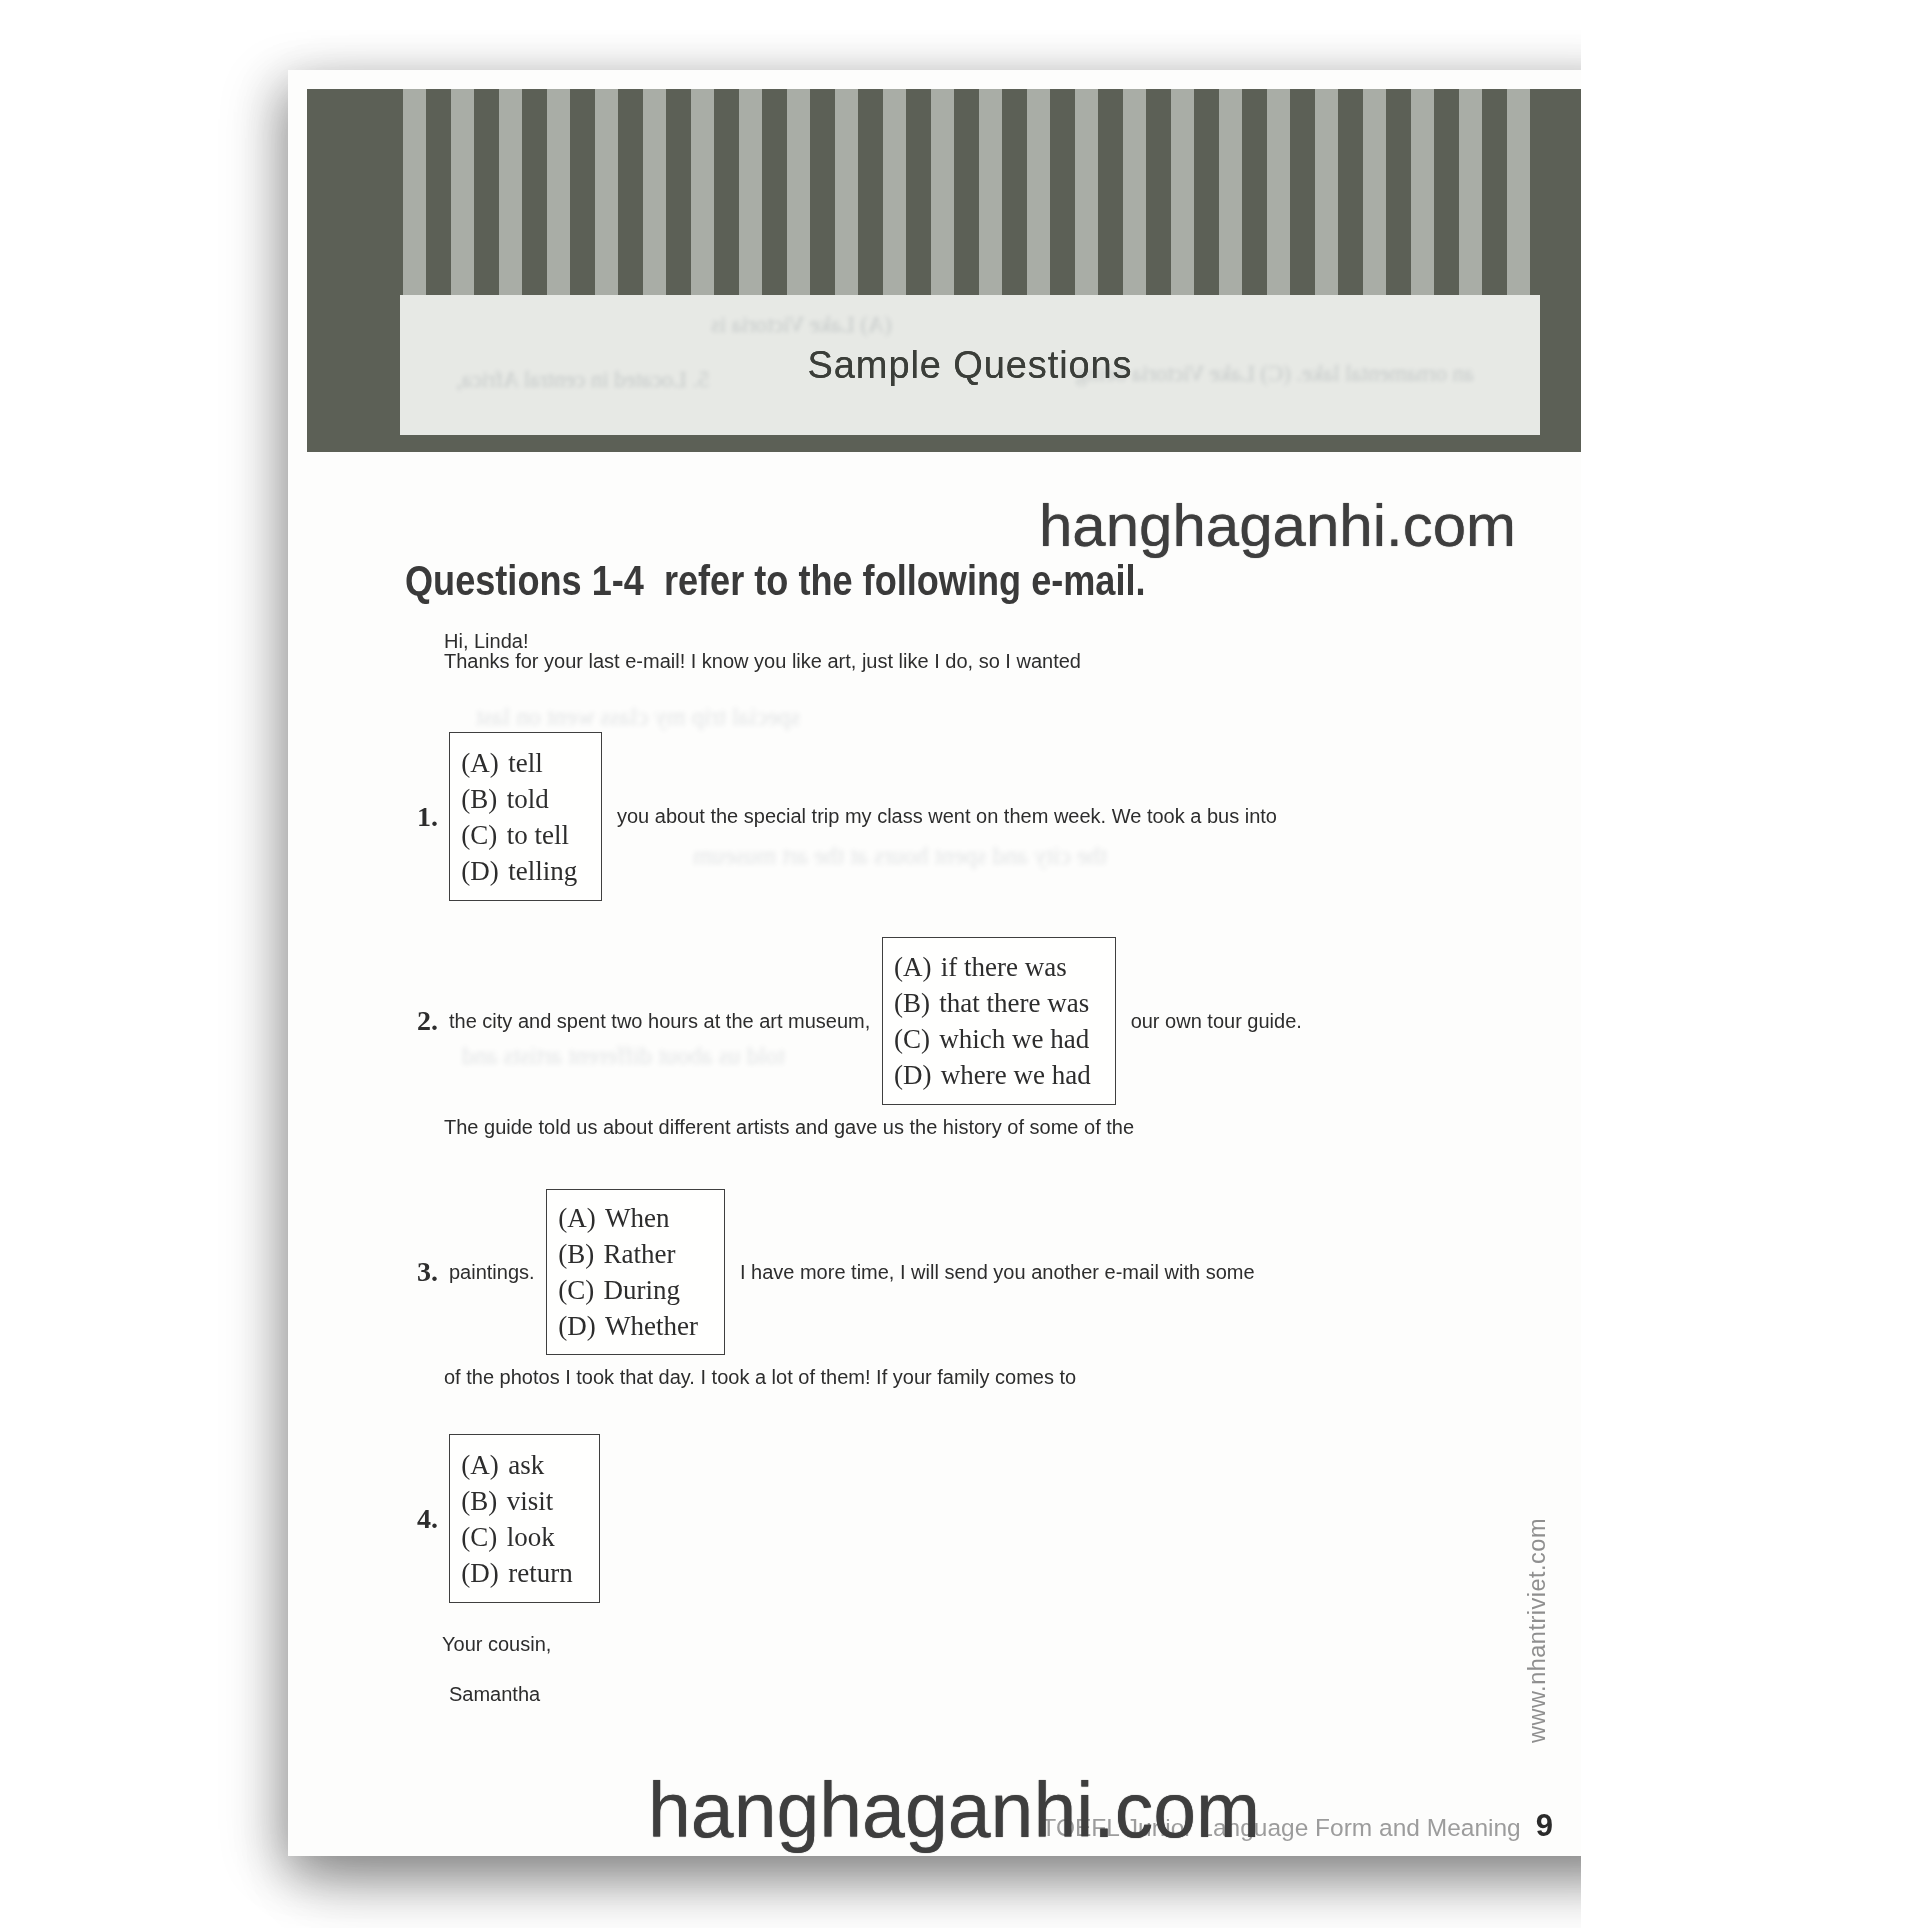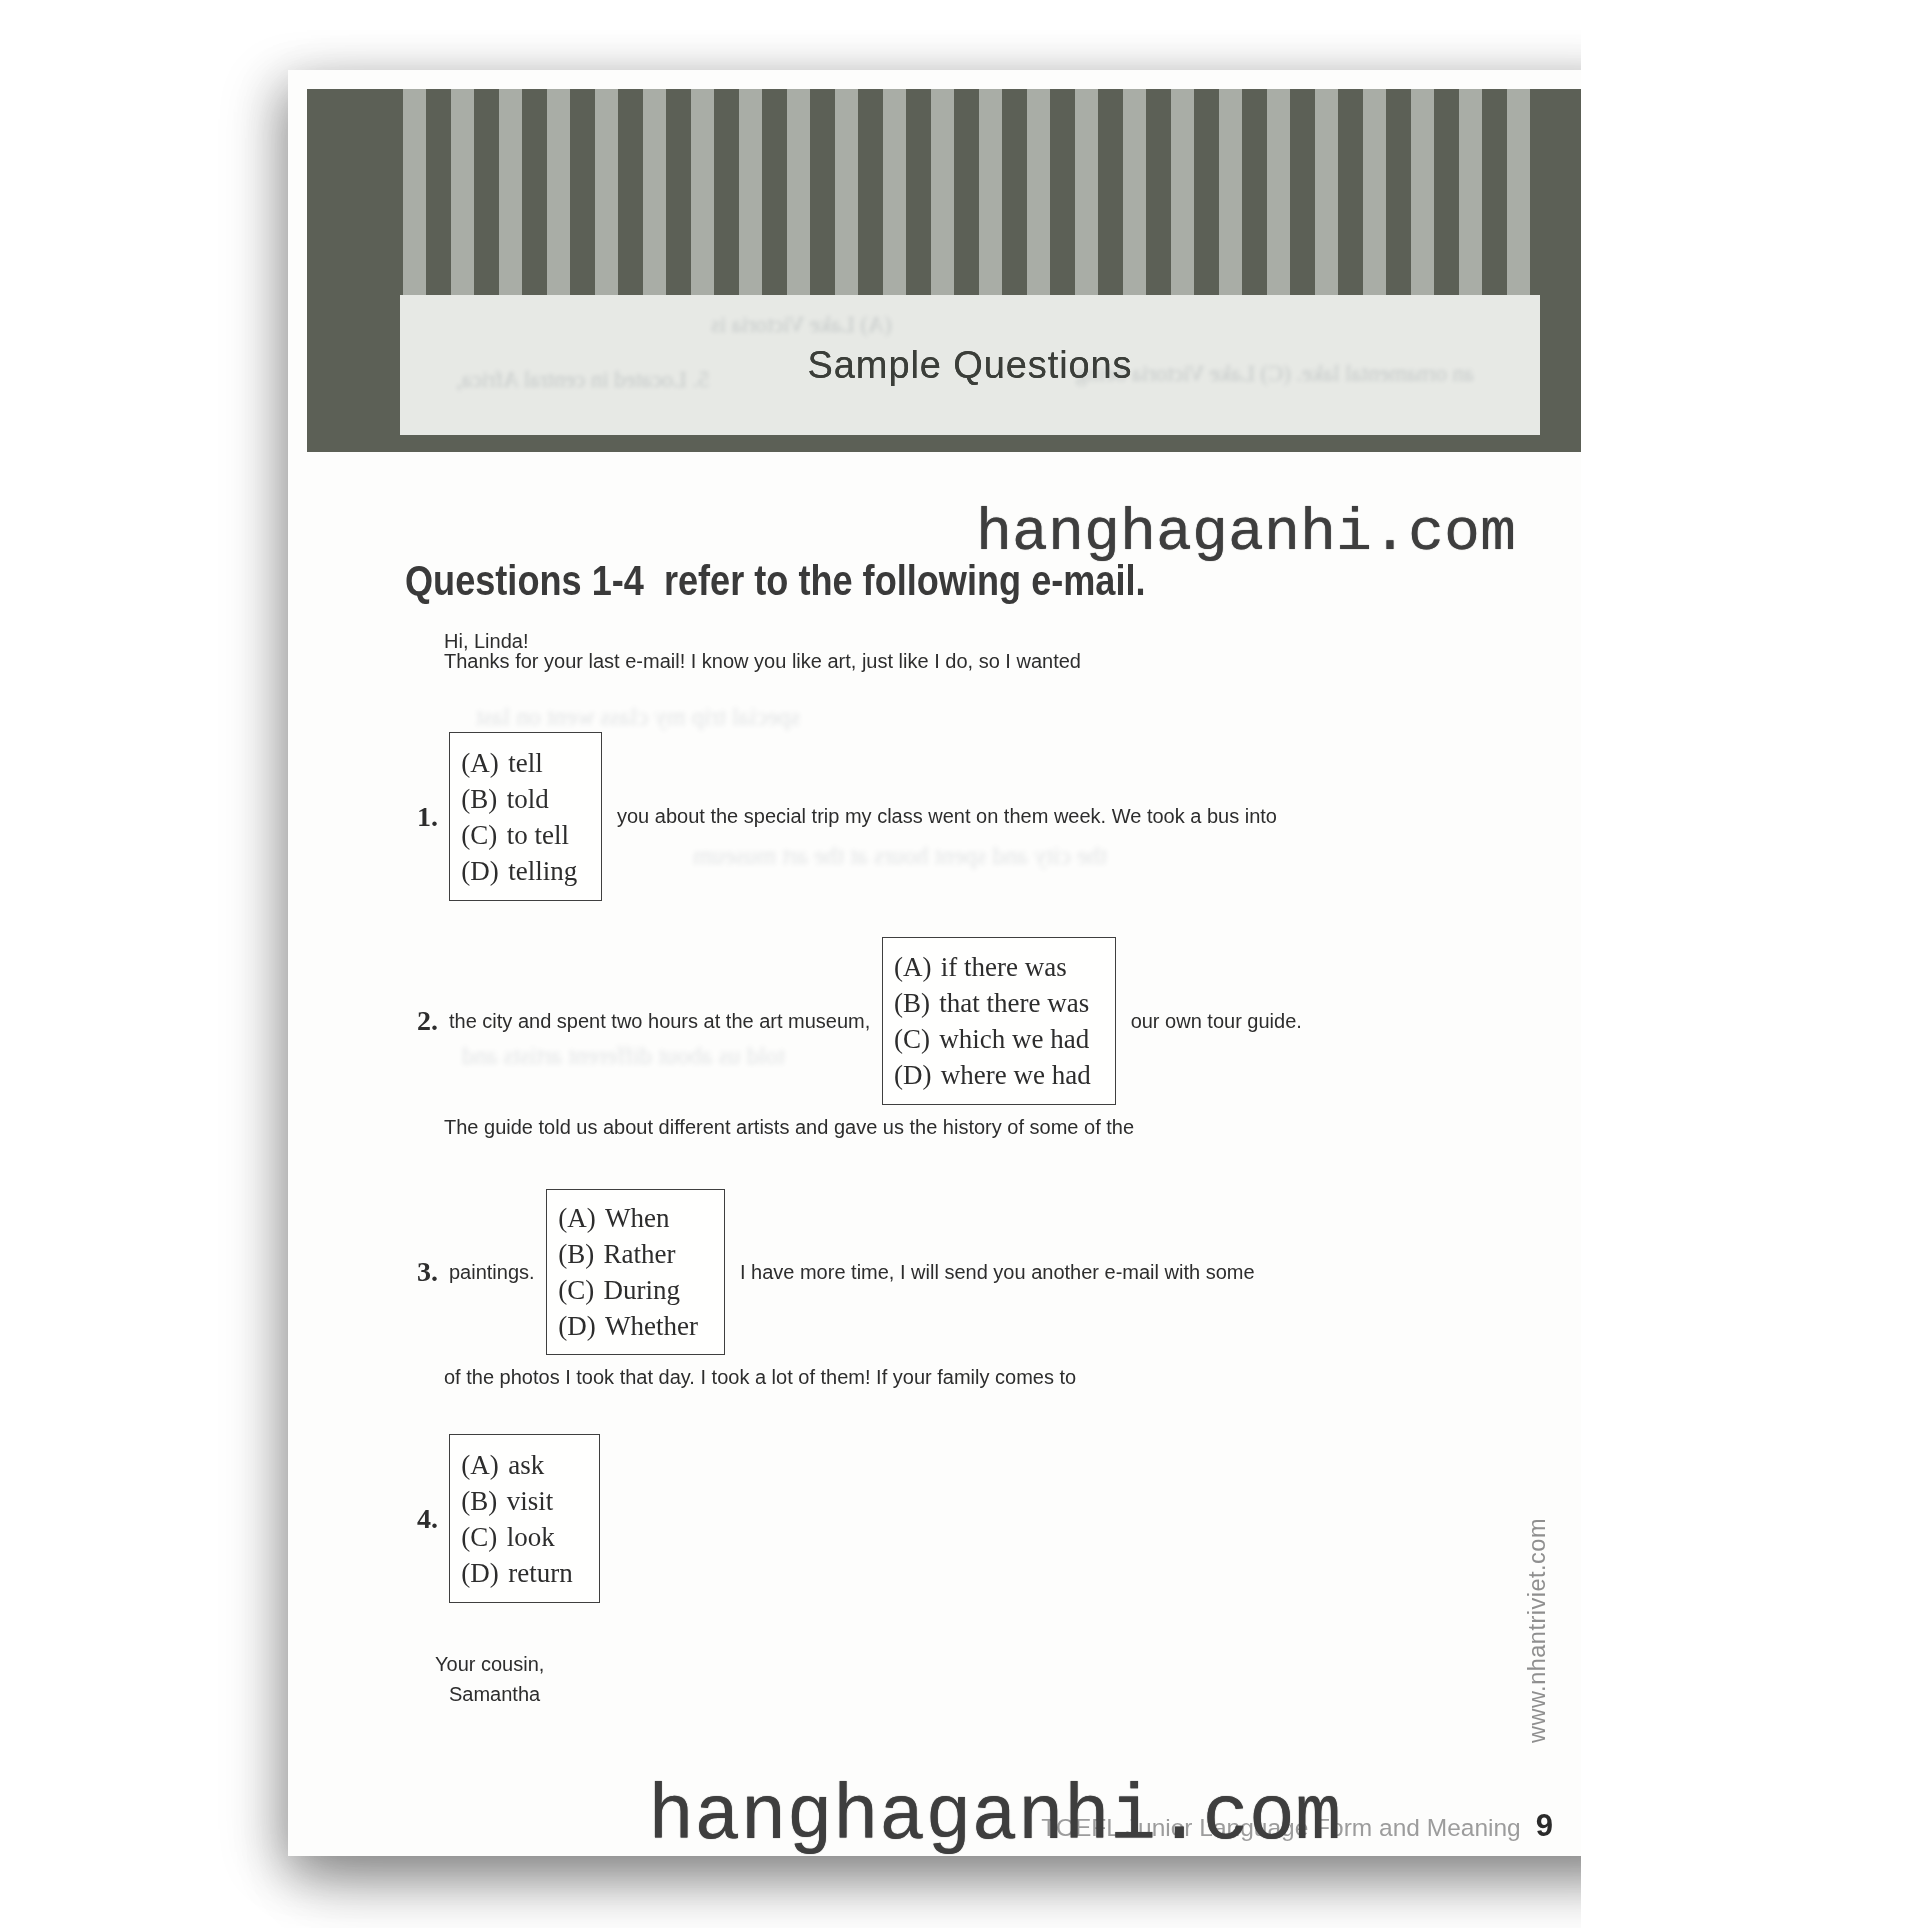--- a/index.html
+++ b/index.html
@@ -13,22 +13,22 @@
   .stripes{position:absolute;left:96px;top:0;width:1141px;height:207px;
            background:repeating-linear-gradient(90deg,var(--banner_stripe_light) 0 22.6px,var(--banner_dark) 22.6px 48px);}
   .title-box{position:absolute;left:93px;top:206px;width:1140px;height:140px;background:var(--banner_panel);
              display:flex;align-items:center;justify-content:center;overflow:hidden;}
   .banner-title{font-size:38px;color:#3b3e39;letter-spacing:0.9px;text-shadow:0 0 0.6px #3b3e39;}
   
   .ghost{position:absolute;transform:scaleX(-1);filter:blur(2.8px);opacity:.15;color:#465360;
          font-family:"Liberation Serif",serif;font-size:24.5px;white-space:nowrap;pointer-events:none;}
   .ghost-banner{filter:blur(2.3px);opacity:.20;font-size:22.6px;color:#3d4b58;}
   
-  .wm{position:absolute;font-family:Liberation Mono, monospace;color:var(--watermark);
-      text-shadow:0 0 0.9px var(--watermark);white-space:nowrap;line-height:1;z-index:5;margin-top:7px;}
+  .wm{position:absolute;font-family:Liberation Sans, sans-serif;color:var(--watermark);
+      text-shadow:0 0 0.9px var(--watermark);white-space:nowrap;line-height:1;z-index:5;}
   .wm-top{top:426px;right:125px;font-size:60px;}
   .wm-bottom{top:1702px;left:360px;font-size:77px;}
   
   .heading{position:absolute;left:117px;top:486px;font-size:43px;font-weight:700;color:#3a3a3a;
            white-space:pre-wrap;transform:scaleX(.84);transform-origin:left top;}
   .serif{font-family:Liberation Sans, sans-serif;font-size:20px;color:var(--text);line-height:1.15;
          white-space:nowrap;}
   .bodyline{position:absolute;}
   
   .qrow{position:absolute;display:flex;align-items:center;}
@@ -164,21 +164,21 @@
             <span>(C)</span>
             <span>look</span>
           </div>
         <div class="opt">
             <span>(D)</span>
             <span>return</span>
           </div>
       </div>
     </div>
 
-    <div class="bodyline serif" style="left:147px;top:1563px;margin-top:20px;">Your cousin,</div>
+    <div class="bodyline serif" style="left:154px;top:1563px;">Your cousin,</div>
     <div class="bodyline serif" style="left:161px;top:1613px;">Samantha</div>
 
     <div class="side-url">www.nhantriviet.com</div>
 
     <div class="footer">
       <span class="footer-title">TOEFL Junior Language Form and Meaning</span>
       <span class="footer-page">9</span>
     </div>
 
     <div class="wm wm-bottom">hanghaganhi.com</div>

